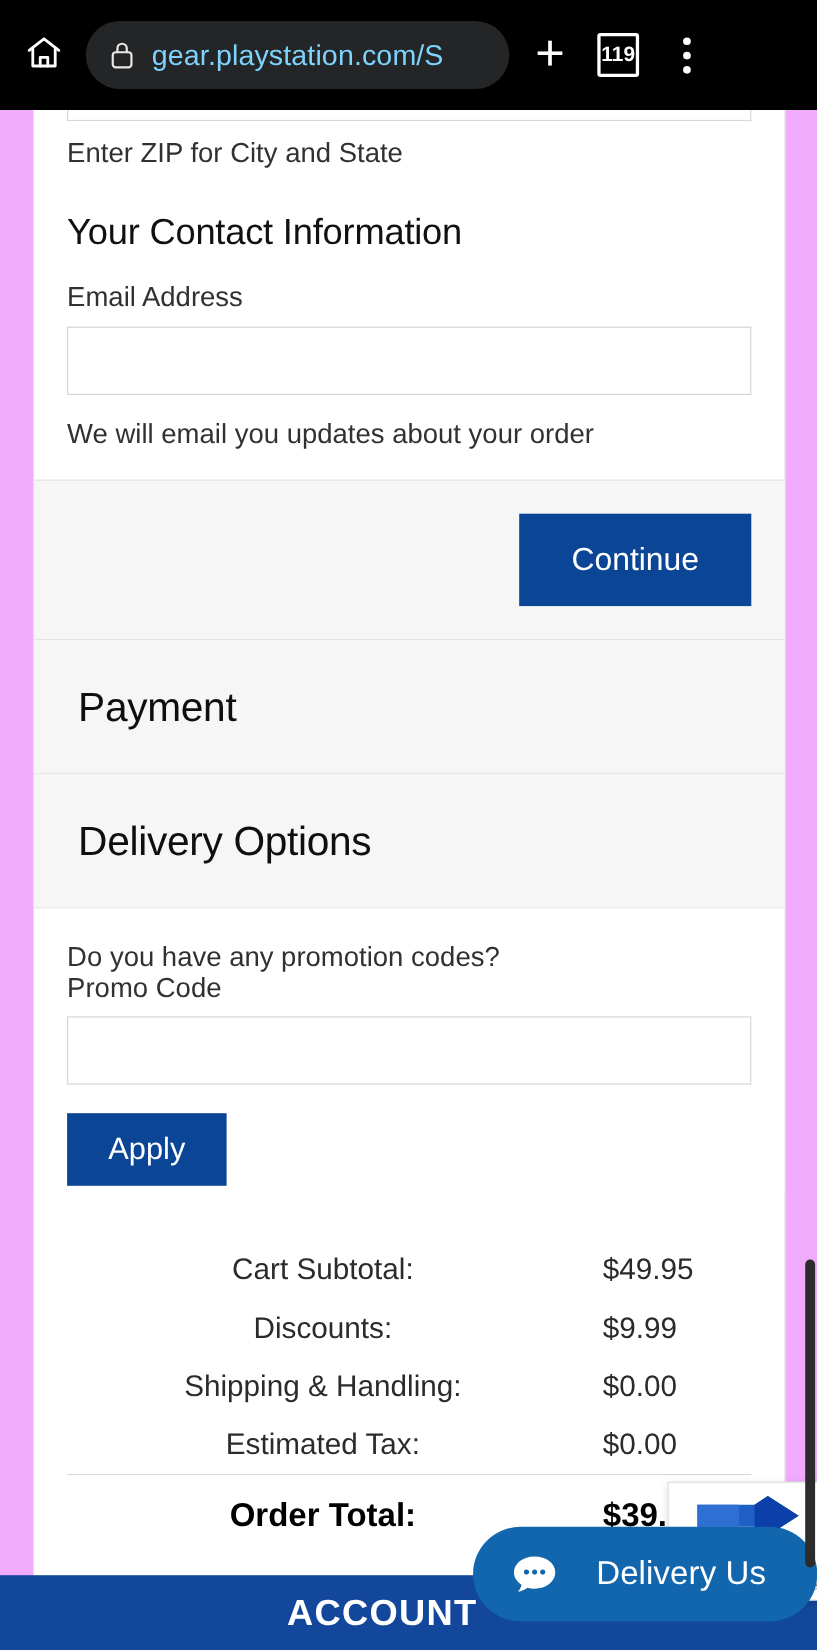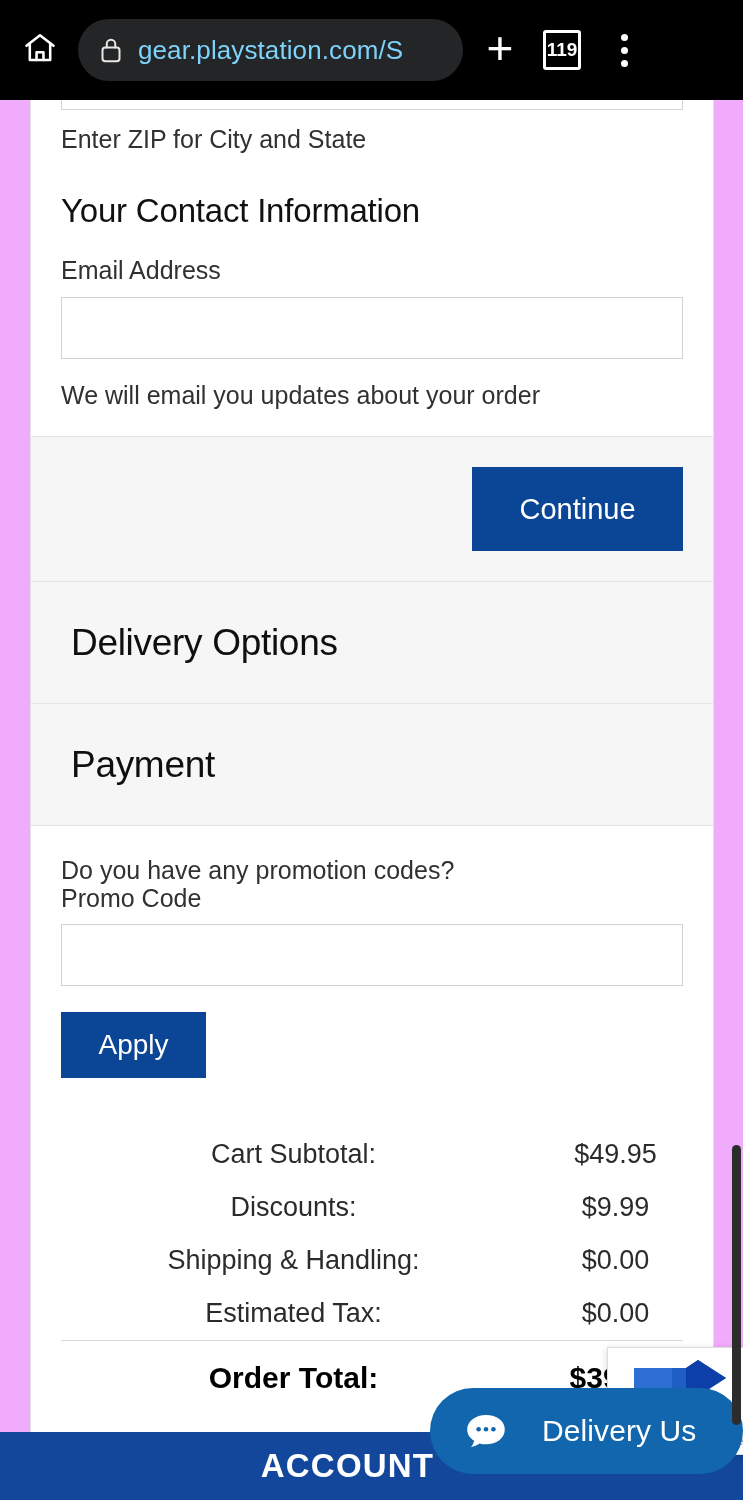--- a/index.html
+++ b/index.html
@@ -212,21 +212,21 @@
     padding: 44px 30px 0 30px;
   }
   .totals-table { width: 100%; border-collapse: collapse; }
   .totals-table td {
     font-size: 27px;
     color: #2b2b2b;
     padding: 11px 0;
     vertical-align: baseline;
   }
   .totals-table td.t-label { text-align: center; padding-right: 22px; }
-  .totals-table td.t-value { text-align: center; width: 135px; }
+  .totals-table td.t-value { text-align: left; width: 135px; }
 
   .totals-table tr.total-row td {
     border-top: 1px solid #d8d8d8;
     font-weight: 700;
     font-size: 30px;
     color: #000000;
     padding-top: 20px;
   }
 
   .totals-spacer { height: 80px; }
@@ -366,25 +366,25 @@
       <div class="field-label">Email Address</div>
       <input class="text-input" type="email" placeholder="" style="">
 
       <div class="helper-text">We will email you updates about your order</div>
 
       <div class="action-strip">
         <button class="btn-primary btn-continue">Continue</button>
       </div>
 
       <div class="accordion-row">
+        <span class="accordion-label">Payment</span>
+      </div>
+
+      <div class="accordion-row">
         <span class="accordion-label">Delivery Options</span>
-      </div>
-
-      <div class="accordion-row">
-        <span class="accordion-label">Payment</span>
       </div>
 
       <div class="promo-block">
         <div class="promo-question">Do you have any promotion codes?</div>
         <div class="promo-sub">Promo Code</div>
         <input class="text-input" type="text" placeholder="" style="">
         <button class="btn-primary btn-apply">Apply</button>
       </div>
 
       <div class="totals">

